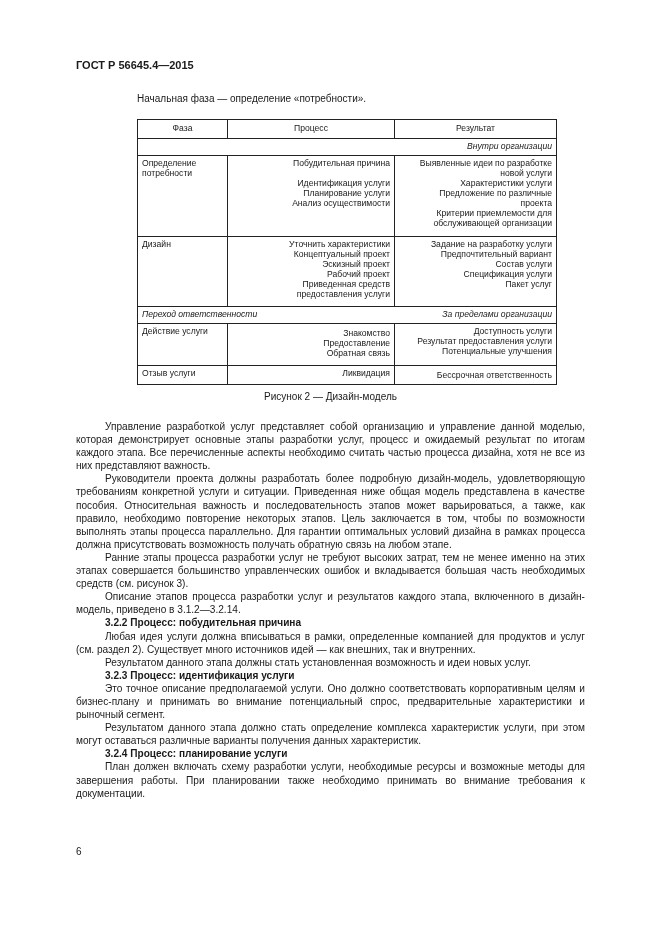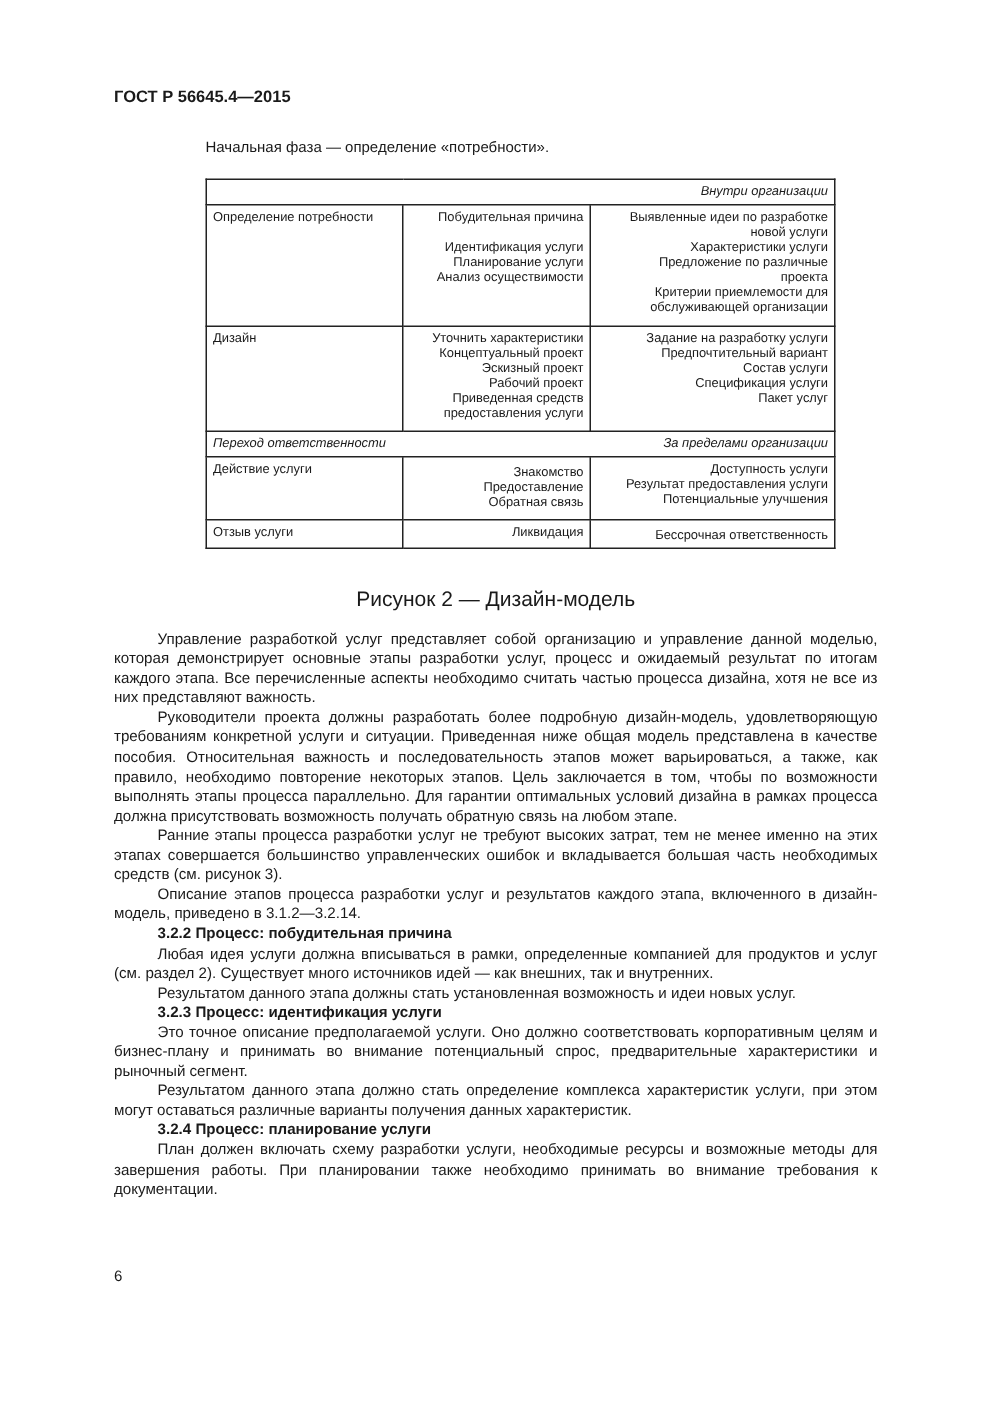--- a/index.html
+++ b/index.html
@@ -10,34 +10,39 @@
   table.model { position:absolute; left:137px; top:119px; width:420px; border-collapse:collapse;
                 font-size:8.6px; line-height:10px; }
   table.model td, table.model th { border:1px solid #222; vertical-align:top; padding:2px 4px; }
   table.model th { font-weight:normal; text-align:center; height:13px; padding-top:3px; }
   .c1 { width:81px; } .c2 { width:158px; } .c3 { width:153px; }
   .span-right { text-align:right; font-style:italic; height:12px; }
   .split { font-style:italic; height:12px; }
   .split .l { float:left; } .split .r { float:right; }
   .line { display:block;text-align:right; }
   .gap { display:block; height:10px; }
-  .fig-caption { position:absolute; left:0; width:661px; top:391px; text-align:center; font-size:14px; }
+  .fig-caption { position:absolute; left:0; width:661px; top:391px; text-align:center; font-size:10px; }
   .body-text { position:absolute; left:76px; width:509px; top:420px; font-size:10.1px; line-height:13.1px; }
   .body-text p { margin:0; text-align:justify; text-indent:29px; }
   .body-text h3 { margin:0; font-size:10.1px; font-weight:bold; padding-left:29px; }
   .page-num { position:absolute; left:76px; top:846px; font-size:10px; }
 </style>
 </head>
 <body>
 
 <div class="doc-header">ГОСТ Р 56645.4—2015</div>
 <div class="table-caption">Начальная фаза — определение «потребности».</div>
 
 <table class="model">
   <tbody>
+      <tr>
+    <th class="c1">Фаза</th>
+    <th class="c2">Процесс</th>
+    <th class="c3">Результат</th>
+  </tr>
   <tr>
     <td colspan="3" class="span-right">Внутри организации</td>
   </tr>
   <tr style="height:81px;">
     <td>Определение потребности</td>
     <td>
       <span class="line">Побудительная причина</span>
       <span class="gap"></span>
       <span class="line">Идентификация услуги</span>
       <span class="line">Планирование услуги</span>

